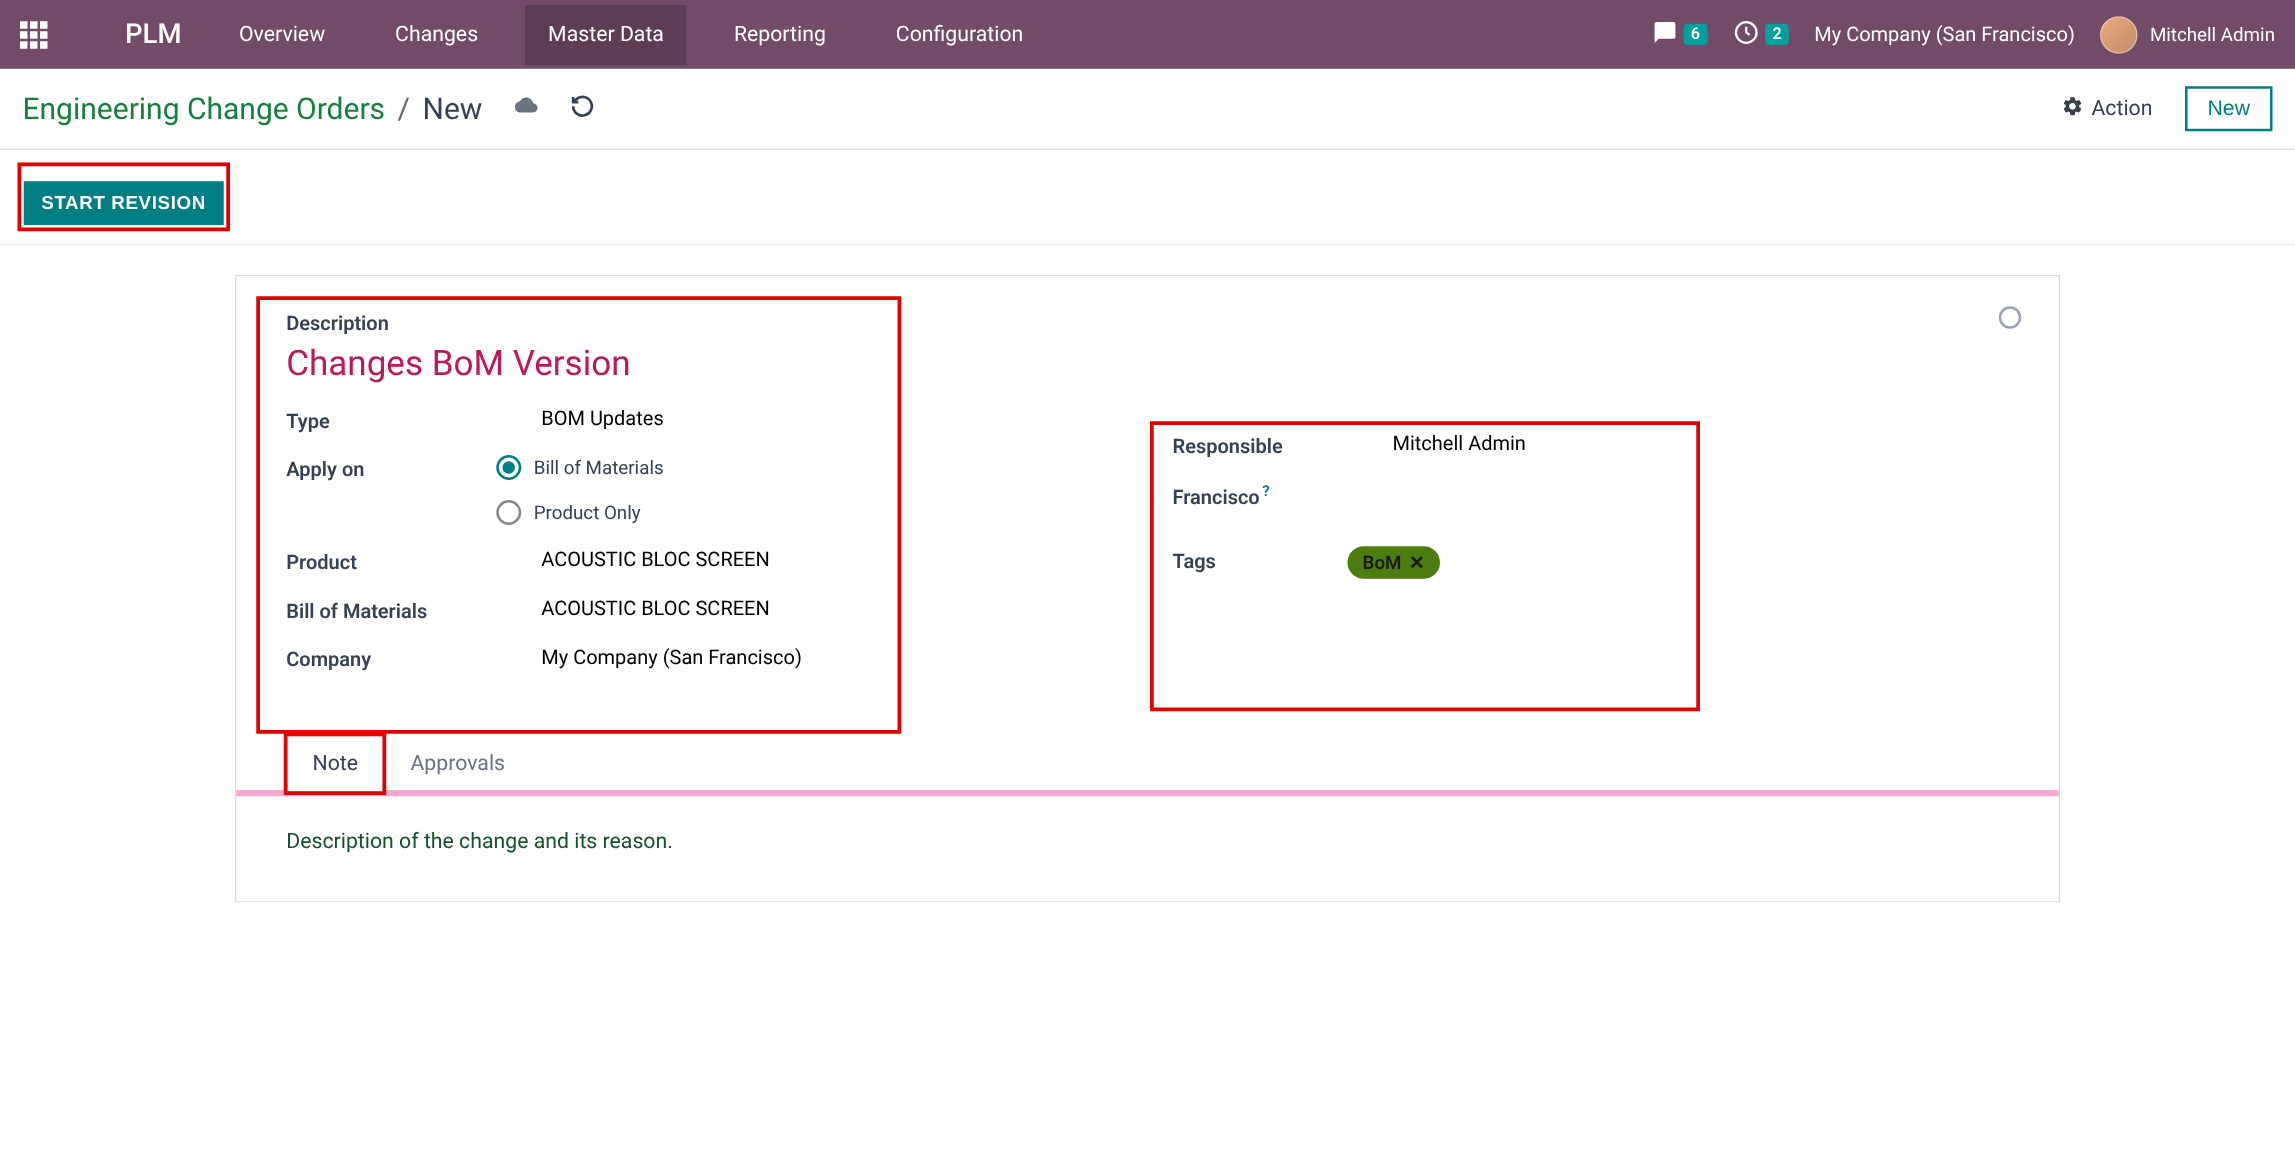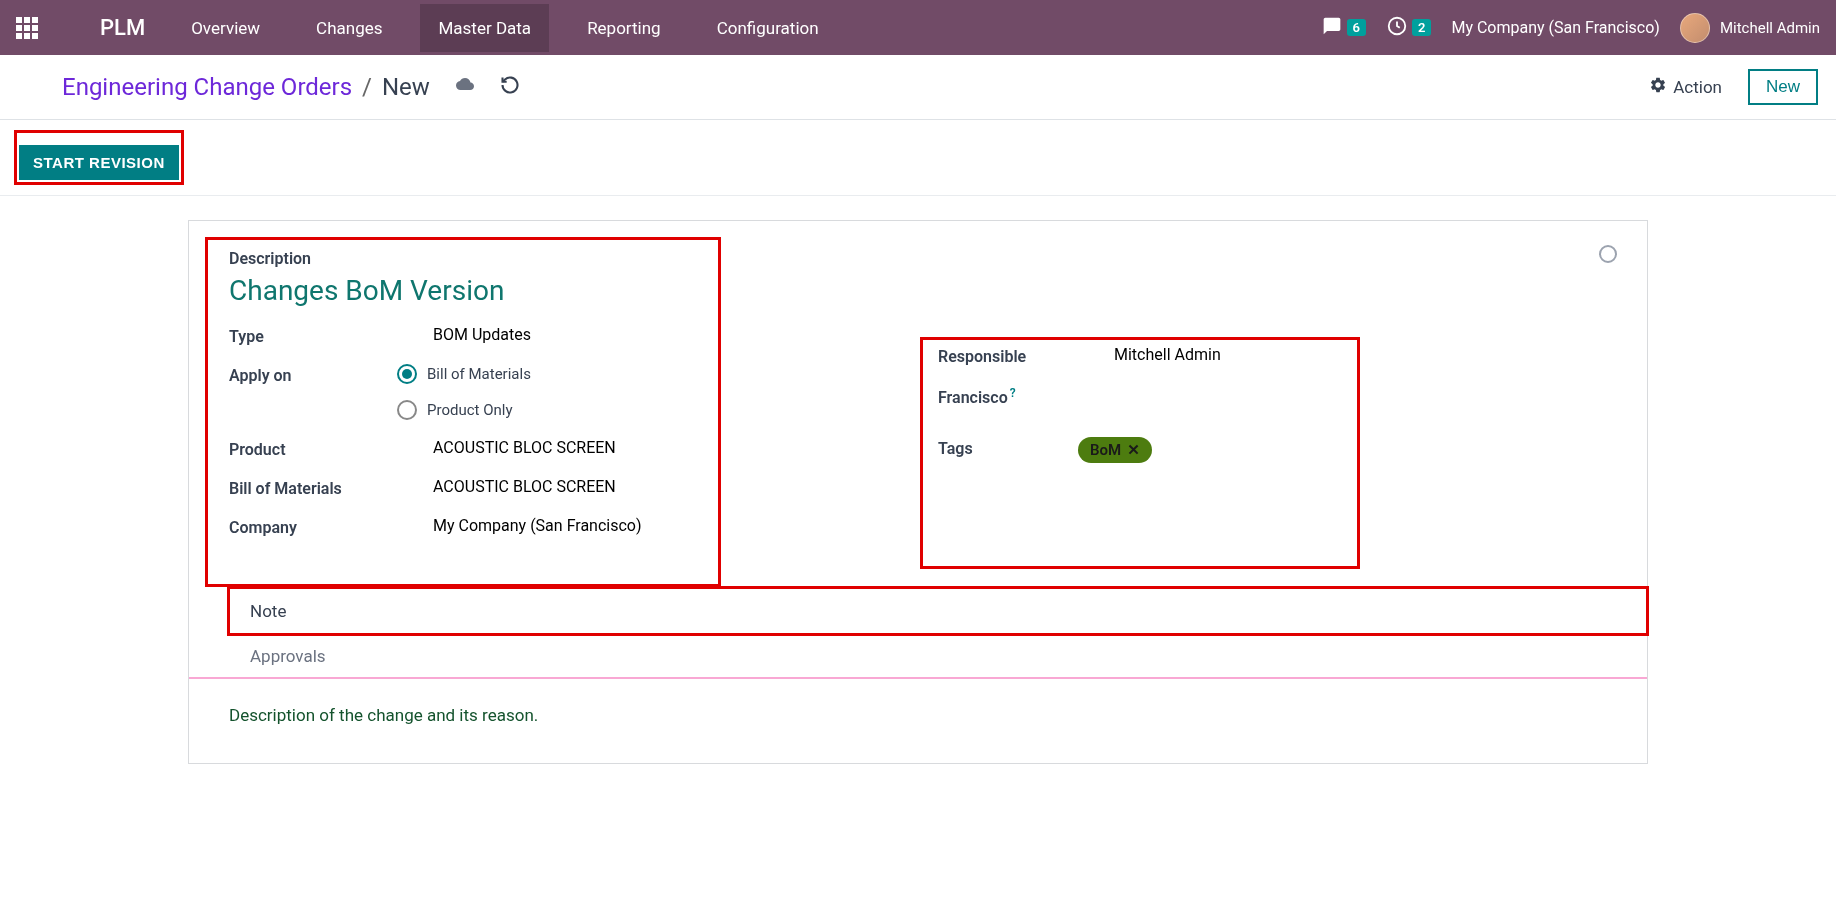--- a/index.html
+++ b/index.html
@@ -17,21 +17,21 @@
   .nav-right { display: flex; align-items: center; gap: 20px; }
   .nav-icon-badge { position: relative; display: flex; align-items: center; gap: 4px; cursor: pointer; }
   .badge { background: #00A09D; color: #fff; font-size: 13px; padding: 1px 6px; border-radius: 3px; font-weight: 600; }
   .company-name { font-size: 16px; cursor: pointer; }
   .user-block { display: flex; align-items: center; gap: 10px; cursor: pointer; }
   .avatar { width: 30px; height: 30px; border-radius: 50%; background: linear-gradient(135deg, #e8a87c, #c38d6e); border: 1px solid rgba(255,255,255,0.4); }
   
   
   .controlbar { display: flex; align-items: center; padding: 14px 18px 14px 18px; border-bottom: 1px solid #dee2e6; }
   .breadcrumb { font-size: 24px; display: flex; align-items: center; gap: 10px; }
-  .breadcrumb a { color: #6d28d9; text-decoration: none; cursor: pointer; margin-left: 44px; }
+  .breadcrumb a { color: #15803d; text-decoration: none; cursor: pointer; }
   .breadcrumb .sep { color: #666; }
   .breadcrumb .current { color: #374151; }
   .bc-icons { display: flex; gap: 24px; margin-left: 24px; color: #6b7280; }
   .bc-icons span { cursor: pointer; }
   .ctrl-spacer { flex: 1; }
   .action-btn { display: flex; align-items: center; gap: 6px; font-size: 17px; color: #374151; cursor: pointer; margin-right: 26px; }
   .new-btn { border: 2px solid #017E84; color: #017E84; background: #fff; padding: 6px 16px; font-size: 17px; font-weight: 500; cursor: pointer; }
   
   
   .statusbar { padding: 14px 18px; border-bottom: 1px solid #e9ecef; position: relative; }
@@ -46,39 +46,39 @@
   .form-columns { display: flex; gap: 40px; }
   .col-left { flex: 1; position: relative; }
   .col-right { flex: 1; position: relative; }
   
   .redbox { border: 3px solid #e00000; position: absolute; pointer-events: none; }
   .redbox.left-box { top: -12px; left: -24px; width: 516px; height: 350px; }
   .redbox.right-box { top: 88px; left: -18px; width: 440px; height: 232px; }
   
   .field-label { font-weight: 600; color: #374151; font-size: 16px; }
   .desc-block { margin-bottom: 18px; }
-  .desc-title { font-size: 28px; color: #0f766e; margin-top: 6px; }
+  .desc-title { font-size: 28px; color: #be185d; margin-top: 6px; }
   
   .field-row { display: flex; align-items: flex-start; margin-bottom: 18px; }
   .field-row .field-label { width: 168px; flex-shrink: 0; padding-top: 2px; }
   .field-value { color: #000000; font-size: 16px; margin-left: 36px; }
   
   .radio-group { display: flex; flex-direction: column; gap: 16px; }
   .radio-opt { display: flex; align-items: center; gap: 10px; cursor: pointer; }
   .radio-circle { width: 20px; height: 20px; border: 2px solid #888; border-radius: 50%; display: flex; align-items: center; justify-content: center; flex-shrink: 0; }
   .radio-circle.checked { border-color: #017E84; }
   .radio-circle.checked::after { content: ""; width: 10px; height: 10px; background: #017E84; border-radius: 50%; }
   
   .help-q { color: #017E84; font-size: 12px; vertical-align: super; margin-left: 2px; cursor: pointer; }
   
   .tag-pill { display: inline-flex; align-items: center; gap: 6px; background: #4d7c0f; color: #1a1a1a; font-weight: 600; padding: 4px 12px; border-radius: 20px; font-size: 15px; }
   .tag-x { font-weight: 900; cursor: pointer; }
   
   
-  .tabs { display: flex; margin-top: 32px; border-bottom: 2px solid #f9a8d4; margin-left: -40px; margin-right: -40px; padding-left: 40px; flex-direction: column; }
+  .tabs { display: flex; margin-top: 32px; border-bottom: 5px solid #f9a8d4; margin-left: -40px; margin-right: -40px; padding-left: 40px; }
   .tab { padding: 12px 20px; font-size: 17px; color: #6b7280; cursor: pointer; border: 1px solid transparent; border-bottom: none; position: relative; top: 1px; }
   .tab.active { color: #374151; border-color: #d8dadd; background: #fff; }
   .tab-redbox { border: 3px solid #e00000; position: absolute; top: -3px; left: -3px; right: -3px; bottom: -3px; pointer-events: none; }
   .tab { position: relative; }
   
   .tab-content { padding: 26px 0; }
   .placeholder-text { color: #14532d; font-size: 17px; }
   
   
   .svg-icon { display: inline-block; }

